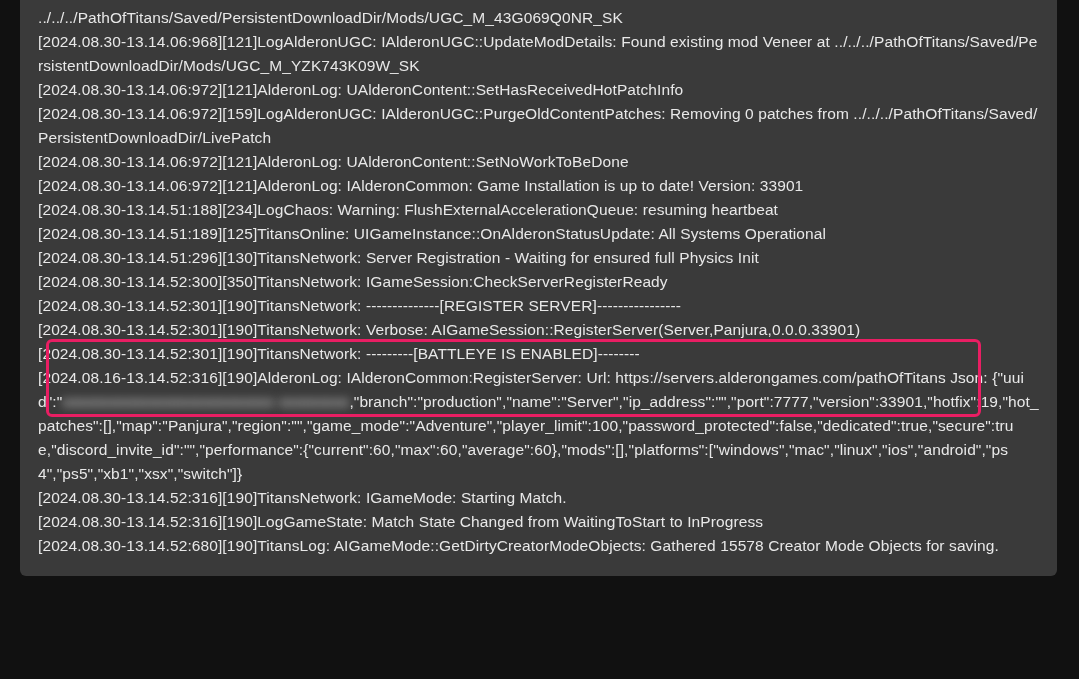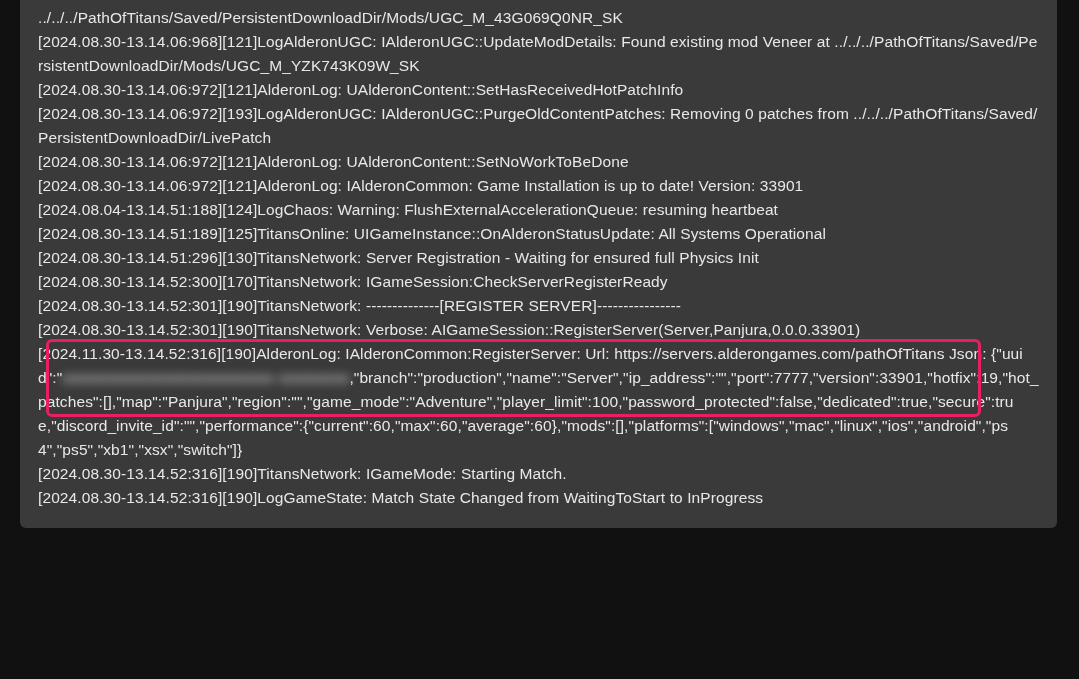--- a/index.html
+++ b/index.html
@@ -34,31 +34,33 @@
       display: inline;
     }
   </style>
 </head>
 <body>
 
 <div class="container">
   <div class="log-line"><span>../../../PathOfTitans/Saved/PersistentDownloadDir/Mods/UGC_M_43G069Q0NR_SK</span></div>
   <div class="log-line"><span>[2024.08.30-13.14.06:968][121]LogAlderonUGC: IAlderonUGC::UpdateModDetails: Found existing mod Veneer at ../../../PathOfTitans/Saved/PersistentDownloadDir/Mods/UGC_M_YZK743K09W_SK</span></div>
   <div class="log-line"><span>[2024.08.30-13.14.06:972][121]AlderonLog: UAlderonContent::SetHasReceivedHotPatchInfo</span></div>
-  <div class="log-line"><span>[2024.08.30-13.14.06:972][193]LogAlderonUGC: IAlderonUGC::PurgeOldContentPatches: Removing 0 patches from ../../../PathOfTitans/Saved/PersistentDownloadDir/LivePatch</span></div>
+  <div class="log-line"><span>[2024.08.30-13.14.06:972][159]LogAlderonUGC: IAlderonUGC::PurgeOldContentPatches: Removing 0 patches from ../../../PathOfTitans/Saved/PersistentDownloadDir/LivePatch</span></div>
   <div class="log-line"><span>[2024.08.30-13.14.06:972][121]AlderonLog: UAlderonContent::SetNoWorkToBeDone</span></div>
   <div class="log-line"><span>[2024.08.30-13.14.06:972][121]AlderonLog: IAlderonCommon: Game Installation is up to date! Version: 33901</span></div>
-  <div class="log-line"><span>[2024.08.04-13.14.51:188][124]LogChaos: Warning: FlushExternalAccelerationQueue: resuming heartbeat</span></div>
+  <div class="log-line"><span>[2024.08.30-13.14.51:188][234]LogChaos: Warning: FlushExternalAccelerationQueue: resuming heartbeat</span></div>
   <div class="log-line"><span>[2024.08.30-13.14.51:189][125]TitansOnline: UIGameInstance::OnAlderonStatusUpdate: All Systems Operational</span></div>
   <div class="log-line"><span>[2024.08.30-13.14.51:296][130]TitansNetwork: Server Registration - Waiting for ensured full Physics Init</span></div>
-  <div class="log-line"><span>[2024.08.30-13.14.52:300][170]TitansNetwork: IGameSession:CheckServerRegisterReady</span></div>
+  <div class="log-line"><span>[2024.08.30-13.14.52:300][350]TitansNetwork: IGameSession:CheckServerRegisterReady</span></div>
   <div class="log-line"><span>[2024.08.30-13.14.52:301][190]TitansNetwork: --------------[REGISTER SERVER]----------------</span></div>
   <div class="log-line"><span>[2024.08.30-13.14.52:301][190]TitansNetwork: Verbose: AIGameSession::RegisterServer(Server,Panjura,0.0.0.33901)</span></div>
+  <div class="log-line"><span>[2024.08.30-13.14.52:301][190]TitansNetwork: ---------[BATTLEYE IS ENABLED]--------</span></div>
   <div class="log-line">
-    <span>[2024.11.30-13.14.52:316][190]AlderonLog: IAlderonCommon:RegisterServer: Url: https://servers.alderongames.com/pathOfTitans Json:</span>
+    <span>[2024.08.16-13.14.52:316][190]AlderonLog: IAlderonCommon:RegisterServer: Url: https://servers.alderongames.com/pathOfTitans Json:</span>
     <span>{"uuid":"</span><span class="blur">xxxxxxxxxxxxxxxxxxxxxxxxxxx</span>
     <span class="blur">xxxxxxxxx</span><span>,"branch":"production","name":"Server","ip_address":"","port":7777,"version":33901,"hotfix":19,"hot_patches":[],"map":"Panjura","region":"","game_mode":"Adventure","player_limit":100,"password_protected":false,"dedicated":true,"secure":true,"discord_invite_id":"","performance":{"current":60,"max":60,"average":60},"mods":[],"platforms":["windows","mac","linux","ios","android","ps4","ps5","xb1","xsx","switch"]}</span>
   </div>
   <div class="log-line"><span>[2024.08.30-13.14.52:316][190]TitansNetwork: IGameMode: Starting Match.</span></div>
   <div class="log-line"><span>[2024.08.30-13.14.52:316][190]LogGameState: Match State Changed from WaitingToStart to InProgress</span></div>
+  <div class="log-line"><span>[2024.08.30-13.14.52:680][190]TitansLog: AIGameMode::GetDirtyCreatorModeObjects: Gathered 15578 Creator Mode Objects for saving.</span></div>
 
   <div class="highlight-box" style="top:339px;left:26px;width:929px;height:72px;"></div>
 </div>
 
 </body></html>

